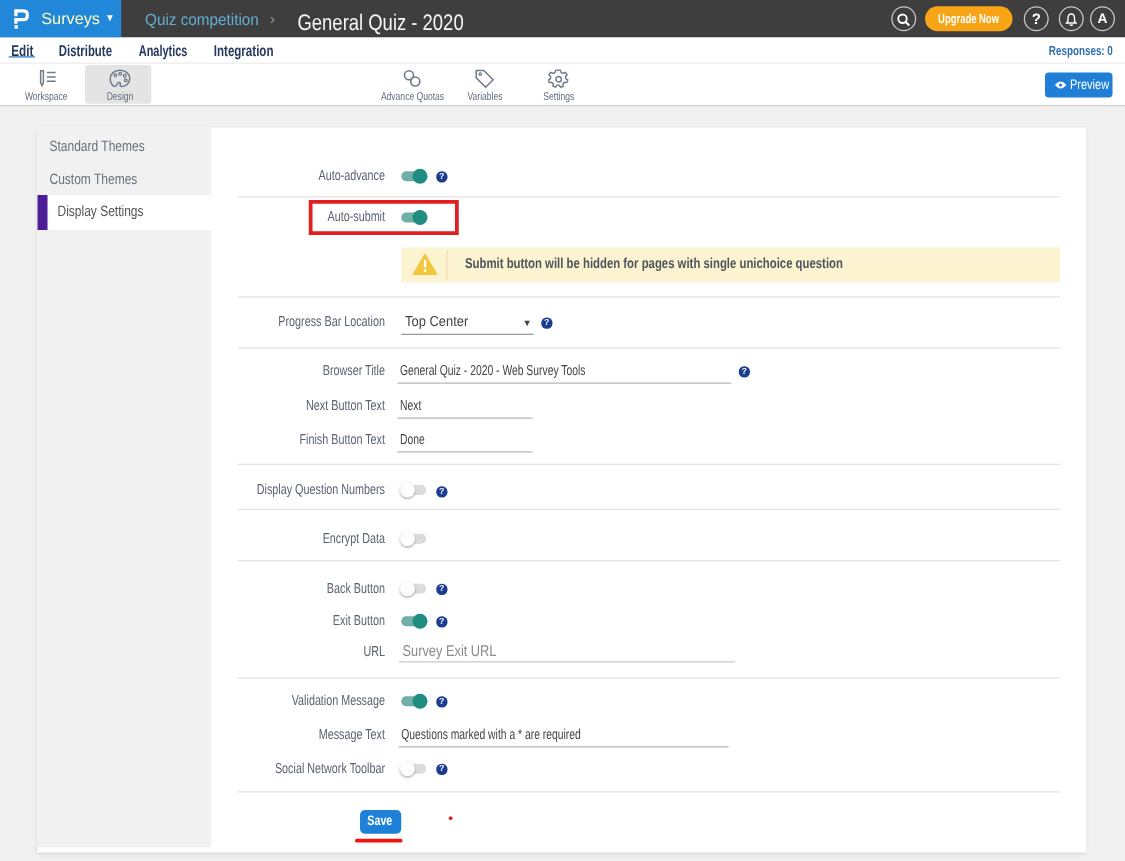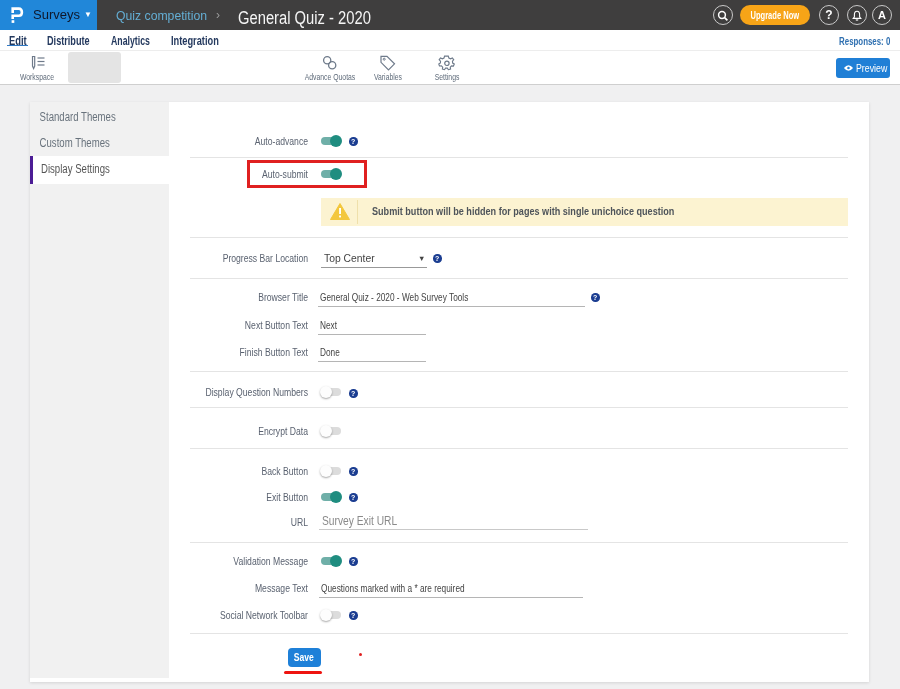--- a/index.html
+++ b/index.html
@@ -3,21 +3,21 @@
 <meta charset="utf-8">
 <style>
 * { margin:0; padding:0; box-sizing:border-box; }
 html,body { width:900px; height:689px; overflow:hidden; }
 body { font-family:"Liberation Sans", sans-serif; position:relative; background:#f0f0f1; }
 .abs { position:absolute; }
 
 
 #topbar { position:absolute; left:0; top:0; width:900px; height:30px; background:#3f3e3e; }
 #logoarea { position:absolute; left:0; top:0; width:97px; height:30px; background:#2187d9; }
-#surveys { position:absolute; left:33px; top:7px; color:#0f172a; font-size:13px; }
+#surveys { position:absolute; left:33px; top:7px; color:#fef9c3; font-size:13px; }
 #crumb1 { position:absolute; left:116px; top:8px; color:#64aed4; font-size:13px; }
 #crumbsep { position:absolute; left:216px; top:8px; color:#9a9a9a; font-size:12px; }
 #crumb2 { position:absolute; left:238px; top:8px; color:#f5f5f5; font-size:18px; }
 .circbtn { position:absolute; top:5px; width:20px; height:20px; border:1px solid #c9c9c9; border-radius:50%; color:#fff; text-align:center; }
 #upgrade { position:absolute; left:740px; top:5px; width:70px; height:20px; background:#f7a417; border-radius:10px; color:#fff; font-size:10.5px; font-weight:bold; text-align:center; line-height:20px; }
 
 
 #nav { position:absolute; left:0; top:30px; width:900px; height:20px; background:#fff; }
 .navitem { position:absolute; top:3.5px; color:#24395e; font-size:12.5px; font-weight:600; }
 #responses { position:absolute; right:10px; top:5px; color:#2e6fb0; font-size:10.5px; font-weight:600; }
@@ -28,21 +28,21 @@
 .titem .lbl { position:absolute; left:0; right:0; top:20px; font-size:9px; color:#5f6b7a; transform:scaleX(0.76); transform-origin:50% 50%; white-space:nowrap; }
 .titem svg { position:absolute; left:50%; margin-left:-9px; top:3px; }
 #designsel { position:absolute; left:68px; top:1px; width:53px; height:31px; background:#e4e4e4; border-radius:3px; }
 #urlbox { position:absolute; left:646px; top:8px; width:183px; height:19px; background:#f0f0f0; border:1px solid #c8c8c8; border-radius:3px; font-size:10.5px; color:#3a3a3a; line-height:17px; padding-left:8px; overflow:hidden; white-space:nowrap; }
 #preview { position:absolute; left:836px; top:7px; width:54px; height:20px; background:#1f7fd6; border-radius:3px; color:#fff; font-size:11px; text-align:center; line-height:20px; white-space:nowrap; }
 
 
 #card { position:absolute; left:30px; top:102px; width:839px; height:580px; background:#fff; box-shadow:0 1px 3px rgba(0,0,0,0.12); }
 #sidebar { position:absolute; left:0; top:0; width:139px; height:576px; background:#f1f1f1; }
 .sitem { position:absolute; left:0; width:139px; height:27px; font-size:12px; color:#68727c; line-height:27px; padding-left:12px; transform:scaleX(0.8); transform-origin:0 50%; }
-#sel { position:absolute; left:0; top:54px; width:139px; height:27.5px; background:#fff; border-left:3px solid #4c1d95; }
+#sel { position:absolute; left:0; top:54px; width:139px; height:27.5px; background:#fff; border-left:8px solid #4c1d95; }
 #sel .t { position:absolute; left:8px; top:0; line-height:27.5px; font-size:12px; color:#555; display:inline-block; transform:scaleX(0.8); transform-origin:0 50%; }
 
 
 .flabel { position:absolute; left:139px; width:139px; text-align:right; font-size:11.5px; color:#5a6270; transform:scaleX(0.75); transform-origin:100% 50%; white-space:nowrap; }
 .divider { position:absolute; left:160px; width:658px; height:1px; background:#e4e4e4; }
 .toggle { position:absolute; left:291px; width:20px; height:8px; border-radius:4px; }
 .toggle .knob { position:absolute; top:-2px; width:12px; height:12px; border-radius:50%; }
 .ton { background:#6fafa8; }
 .ton .knob { left:9px; background:#1f8d80; }
 .toff { background:#dcdcdc; }
@@ -99,20 +99,30 @@
     <svg width="18" height="16" viewBox="0 0 18 16">
       <g fill="none" stroke="#6e7a8a" stroke-width="1.2">
         <path d="M4.5 1.5 L4.5 11 L5.6 13.5 L6.7 11 L6.7 1.5 Z"></path>
         <line x1="9.5" y1="3" x2="16.5" y2="3"></line>
         <line x1="9.5" y1="6.5" x2="16.5" y2="6.5"></line>
         <line x1="9.5" y1="10" x2="16.5" y2="10"></line>
       </g>
     </svg>
     <div class="lbl">Workspace</div>
   </div>
+  <div class="titem" style="left:56px">
+    <svg width="18" height="17" viewBox="0 0 18 17">
+      <path d="M9 1.2 C13.5 1.2 16.8 4 16.8 7.8 C16.8 11.5 13.8 14.2 10.5 14.2 C9.2 14.2 8.9 13.5 9.2 12.6 C9.5 11.7 9.3 10.9 8.2 10.9 C6.8 10.9 6.9 12.3 6.1 13.3 C5.5 14 4.6 14.3 3.7 13.7 C2 12.5 1.2 10.3 1.2 7.8 C1.2 4 4.5 1.2 9 1.2 Z" fill="none" stroke="#6e7a8a" stroke-width="1.2"></path>
+      <circle cx="5.3" cy="5.2" r="1.1" fill="none" stroke="#6e7a8a" stroke-width="1"></circle>
+      <circle cx="9.2" cy="3.9" r="1.1" fill="none" stroke="#6e7a8a" stroke-width="1"></circle>
+      <circle cx="12.8" cy="5.6" r="1.1" fill="none" stroke="#6e7a8a" stroke-width="1"></circle>
+      <circle cx="13.6" cy="9.2" r="1.1" fill="none" stroke="#6e7a8a" stroke-width="1"></circle>
+    </svg>
+    <div class="lbl">Design</div>
+  </div>
   <div class="titem" style="left:290px">
     <svg width="18" height="16" viewBox="0 0 18 16">
       <g fill="none" stroke="#6e7a8a" stroke-width="1.3">
         <circle cx="6.2" cy="5.2" r="3.6"></circle>
         <circle cx="11.2" cy="10.2" r="3.6"></circle>
       </g>
     </svg>
     <div class="lbl">Advance Quotas</div>
   </div>
   <div class="titem" style="left:407px">

